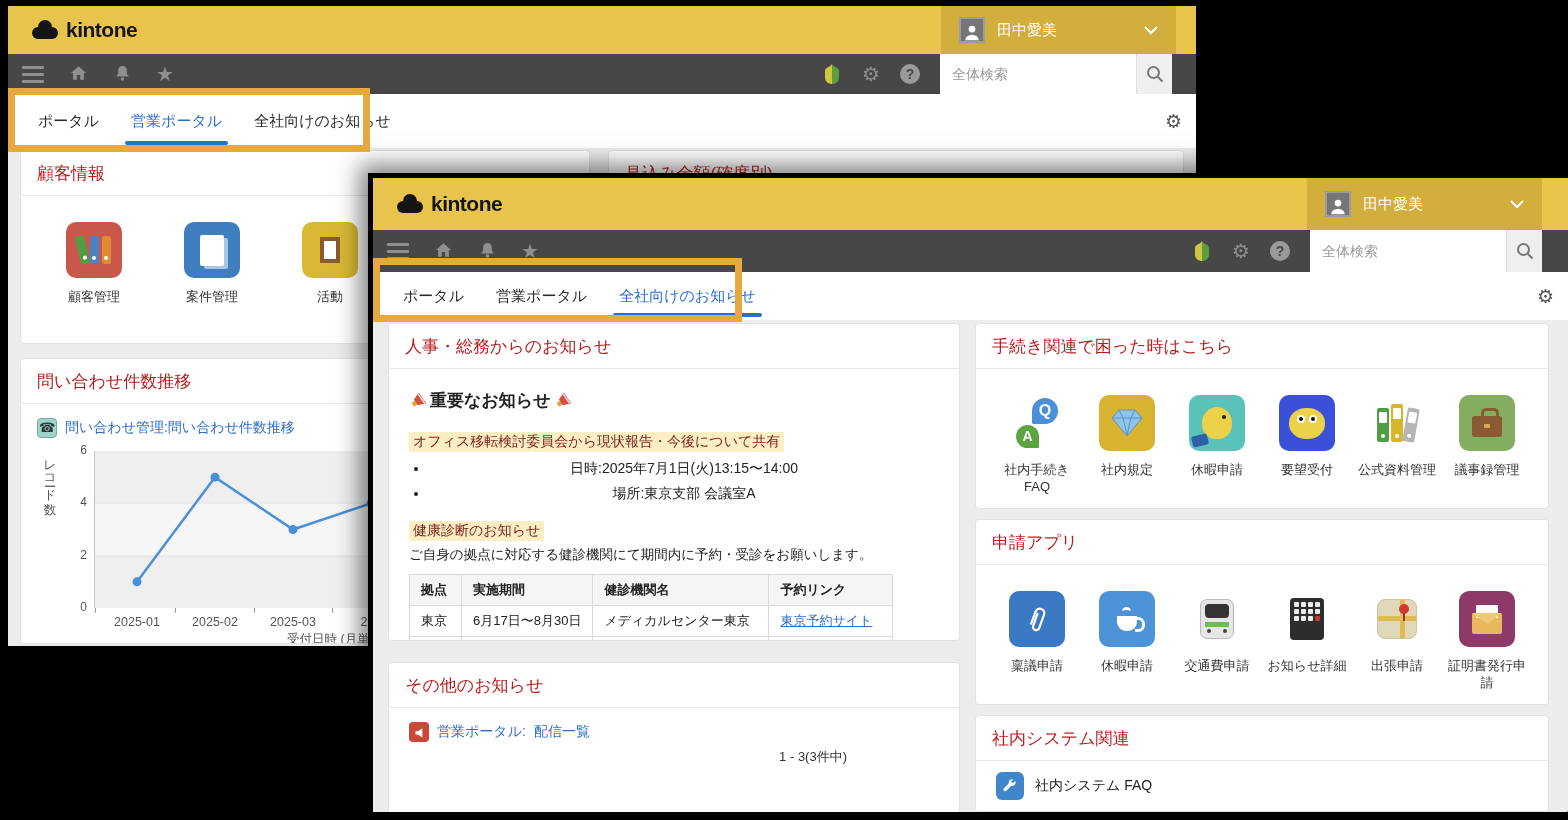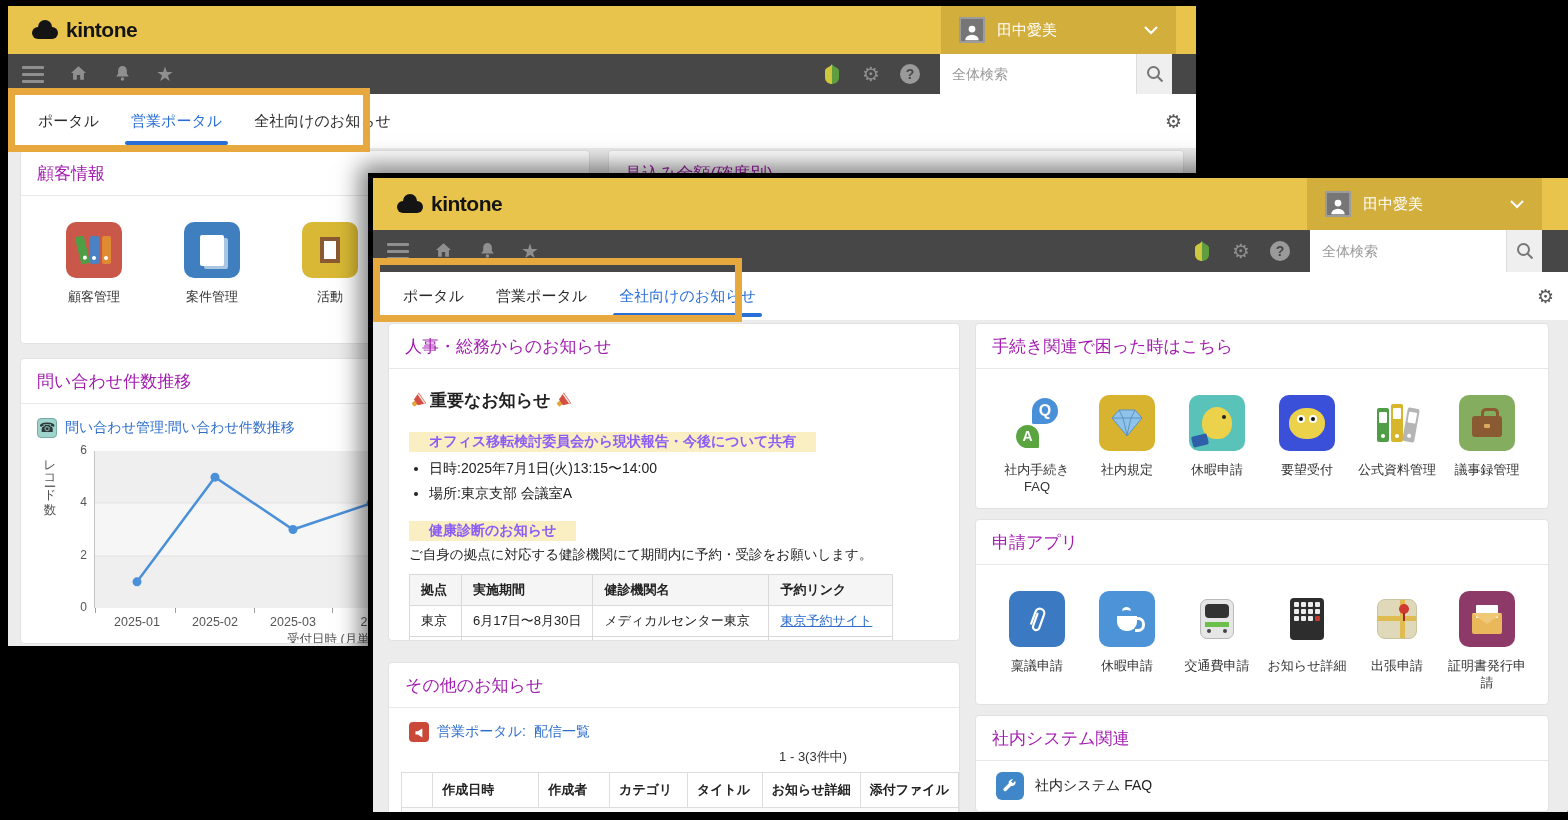--- a/index.html
+++ b/index.html
@@ -40,21 +40,21 @@
   .tab { position:relative; display:flex; align-items:center; padding:0 16px; font-size:15px; color:#2b2b2b; cursor:pointer; }
   .tab.active { color:#2a6fd6; }
   .tab.active::after { content:''; position:absolute; left:10px; right:10px; bottom:3px; height:4px; background:#2a6fd6; border-radius:2px; }
   .portal-gear { position:absolute; right:14px; top:50%; transform:translateY(-50%); font-size:19px; color:#555; cursor:pointer; }
   .annotation { position:absolute; border:7px solid #e7a83d; pointer-events:none; z-index:30; }
   .win-back .annotation { left:0; top:82px; width:362px; height:64px; }
   .win-front .annotation { left:0; top:80px; width:369px; height:64px; }
 
   
   .card { position:absolute; background:#fff; border:1px solid #e2e2e2; border-radius:4px; overflow:hidden; }
-  .card-title { font-size:17px; color:#a21caf; padding:11px 16px 10px; border-bottom:1px solid #e8e8e8; }
+  .card-title { font-size:17px; color:#b91c1c; padding:11px 16px 10px; border-bottom:1px solid #e8e8e8; }
 
   .app-row { display:flex; padding:26px 0 10px 14px; }
   .app-item { width:118px; display:flex; flex-direction:column; align-items:center; gap:11px; font-size:13px; color:#333; text-align:center; cursor:pointer; line-height:1.3; }
   .app-row6 { display:flex; justify-content:space-between; padding:26px 16px 8px; }
   .app-row6 .app-item { width:92px; }
 
   .ic56 { width:56px; height:56px; border-radius:10px; position:relative; display:flex; align-items:center; justify-content:center; flex:none; }
   .ic28 { width:28px; height:28px; border-radius:6px; display:flex; align-items:center; justify-content:center; flex:none; }
 
   
@@ -99,22 +99,22 @@
   .map .v { position:absolute; left:22px; top:0; bottom:0; width:5px; background:#e0bc50; }
   .map .pin { position:absolute; top:4px; right:7px; width:10px; height:10px; background:#d03a30; border-radius:50%; }
   .map .pin::after { content:''; position:absolute; top:9px; left:4px; width:2px; height:8px; background:#a02a24; }
   .env { width:30px; height:21px; background:#e8b85a; border-radius:2px; position:relative; margin-top:9px; }
   .env::before { content:''; position:absolute; top:-8px; left:4px; width:22px; height:13px; background:#fff; border-radius:1px; }
   .env::after { content:''; position:absolute; top:0; left:0; border-left:15px solid transparent; border-right:15px solid transparent; border-top:11px solid #f0c978; }
 
   
   .ann-body { padding:12px 20px; }
   .imp-head { font-size:17px; font-weight:bold; color:#222; margin:8px 0 20px; display:flex; align-items:center; gap:3px; }
-  .hl { display:inline-block; background:#faeec3; font-weight:bold; font-size:14px; color:#8b5cf6; padding:1px 20px; }
-  .bullets { margin:8px 0 18px 4px; padding-left:16px; }
+  .hl { display:inline-block; background:#faeec3; font-weight:normal; font-size:14px; color:#7f1d1d; padding:1px 4px; }
+  .bullets { margin:8px 0 18px 4px; padding-left:16px;text-align:center; }
   .bullets li { font-size:14px; color:#222; margin:7px 0; }
   .desc { font-size:13.5px; color:#222; margin:5px 0 10px; }
   table.health { border-collapse:collapse; font-size:13px; color:#222; margin-top:2px; }
   table.health th, table.health td { border:1px solid #d9d9d9; padding:6px 11px; text-align:left; white-space:nowrap; }
   table.health th { background:#f5f5f5; font-weight:bold; }
   a.lnk { color:#2f6ecb; text-decoration:underline; cursor:pointer; }
   a.applnk { color:#2f6ecb; text-decoration:none; cursor:pointer; }
 
   .applink-row { display:flex; align-items:center; gap:8px; padding:14px 20px 2px; font-size:14px; }
   .phone-ic { width:20px; height:20px; border-radius:4px; background:#9fd4cc; border:1px solid #74aca3; color:#2e3a3a; font-size:13px; line-height:18px; text-align:center; flex:none; }
@@ -425,36 +425,20 @@
       <div class="applink-row">
         <span class="mega-ic">
           <svg width="13" height="13" viewBox="0 0 16 16">
               <path d="M3 6.5 v4 h2.8 l5.7 3.5 V3 L5.8 6.5 z" fill="#fff"></path>
             </svg>
         </span>
         <a class="applnk">営業ポータル:</a>
         <a class="applnk">配信一覧</a>
       </div>
       <div class="pagination">1 - 3(3件中)</div>
-      <table class="news">
-        <tbody>
-            <tr>
-          <th style="width:36px;"></th>
-          <th style="width:120px;">作成日時</th>
-          <th style="width:76px;">作成者</th>
-          <th style="width:80px;">カテゴリ</th>
-          <th style="width:76px;">タイトル</th>
-          <th style="width:90px;">お知らせ詳細</th>
-          <th style="width:90px;">添付ファイル</th>
-        </tr>
-        <tr>
-              <td class="sliver" colspan="7"></td>
-            </tr>
-      </tbody>
-        </table>
     </div>
 
     <div class="card" style="left:602px; top:145px; width:574px; height:186px;">
       <div class="card-title">手続き関連で困った時はこちら</div>
       <div class="app-row6">
         <div class="app-item">
           <span class="ic56">
               <span class="qa-q">Q</span>
               <span class="qa-a">A</span>
             </span>

